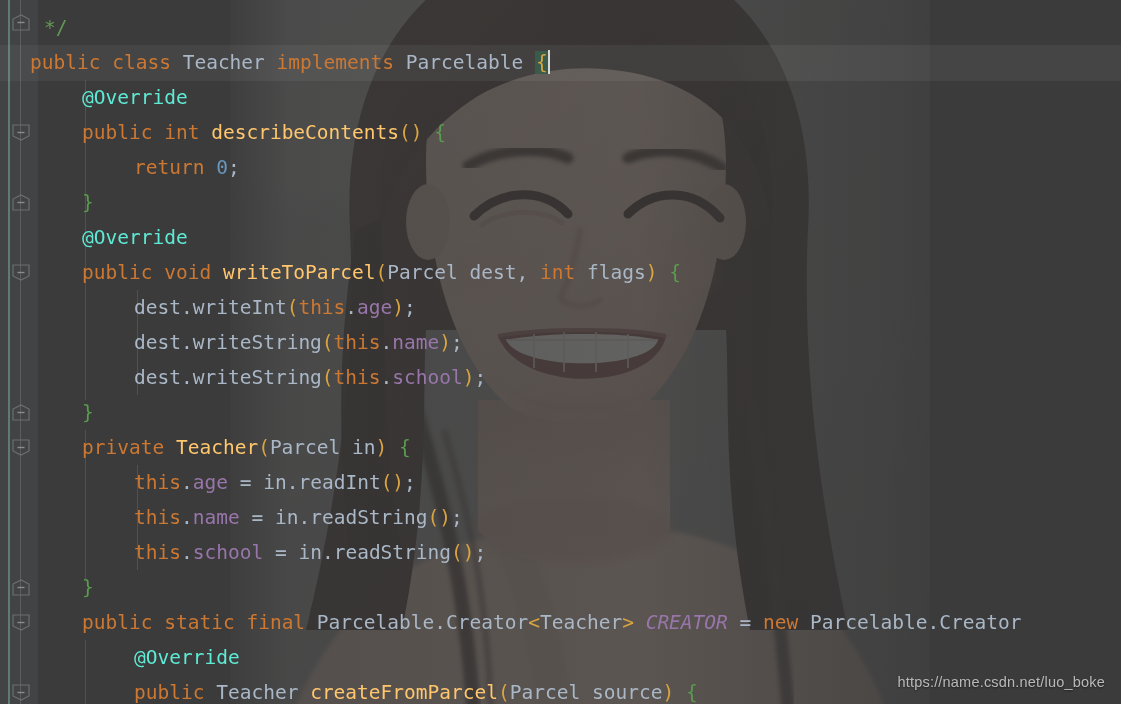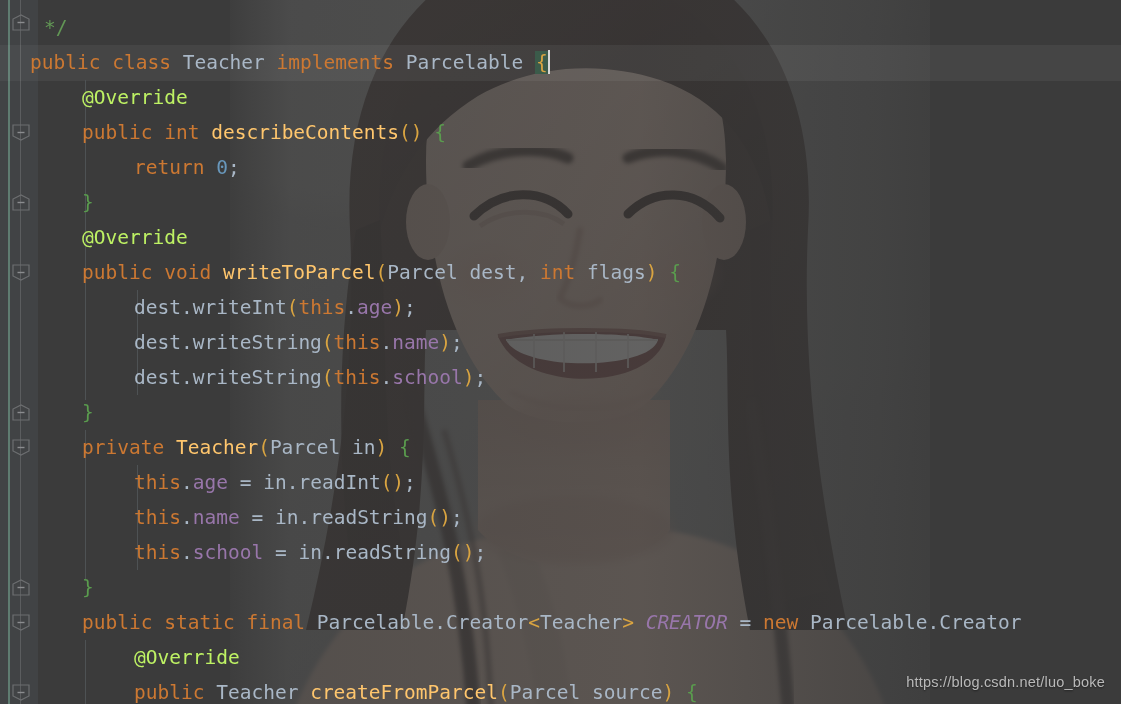--- a/index.html
+++ b/index.html
@@ -77,21 +77,21 @@
   .line{
     position:absolute;left:30px;height:35px;white-space:pre;
   }
 
   
   .kw   {color:#cc7832;}
   .ident{color:#a9b7c6;}
   .meth {color:#ffc66d;}
   .field{color:#9876aa;}
   .stat {color:#9876aa;font-style:italic;}
-  .anno {color:#bef264;text-align:center;}
+  .anno {color:#5eead4;text-align:center;}
   .num  {color:#6897bb;}
   .cmt  {color:#629755;}
   .brace{color:#5a9c4e;}
   .paren{color:#d9a441;}
   .angle{color:#d9a441;}
   .punc {color:#a9b7c6;}
   .op   {color:#a9b7c6;}
 
   
   .brace-hl{
@@ -278,14 +278,14 @@
           <svg width="18" height="17" viewBox="0 0 18 17">
             <path d="M1 1 L17 1 L17 12 L9 16 L1 12 Z" fill="none" stroke="#6d6f71" stroke-width="1.2"></path>
             <line x1="5.5" y1="8.5" x2="12.5" y2="8.5" stroke="#8a8c8e" stroke-width="1.4"></line>
           </svg>
         </div>
       </div>
   </div>
 
   <div id="code"><div class="line" style="top: 10px; left: 44px;"><span class="cmt">*/</span></div><div class="line" style="top: 45px; left: 30px;"><span class="kw">public</span><span class="punc"> </span><span class="kw">class</span><span class="punc"> </span><span class="ident">Teacher</span><span class="punc"> </span><span class="kw">implements</span><span class="punc"> </span><span class="ident">Parcelable</span><span class="punc"> </span><span class="brace-hl">{</span><span id="caret"></span></div><div class="line" style="top: 80px; left: 82px;"><span class="anno">@Override</span></div><div class="line" style="top: 115px; left: 82px;"><span class="kw">public</span><span class="punc"> </span><span class="kw">int</span><span class="punc"> </span><span class="meth">describeContents</span><span class="paren">()</span><span class="punc"> </span><span class="brace">{</span></div><div class="line" style="top: 150px; left: 134px;"><span class="kw">return</span><span class="punc"> </span><span class="num">0</span><span class="punc">;</span></div><div class="line" style="top: 185px; left: 82px;"><span class="brace">}</span></div><div class="line" style="top: 220px; left: 82px;"><span class="anno">@Override</span></div><div class="line" style="top: 255px; left: 82px;"><span class="kw">public</span><span class="punc"> </span><span class="kw">void</span><span class="punc"> </span><span class="meth">writeToParcel</span><span class="paren">(</span><span class="ident">Parcel</span><span class="punc"> </span><span class="ident">dest</span><span class="punc">, </span><span class="kw">int</span><span class="punc"> </span><span class="ident">flags</span><span class="paren">)</span><span class="punc"> </span><span class="brace">{</span></div><div class="line" style="top: 290px; left: 134px;"><span class="ident">dest</span><span class="punc">.</span><span class="ident">writeInt</span><span class="paren">(</span><span class="kw">this</span><span class="punc">.</span><span class="field">age</span><span class="paren">)</span><span class="punc">;</span></div><div class="line" style="top: 325px; left: 134px;"><span class="ident">dest</span><span class="punc">.</span><span class="ident">writeString</span><span class="paren">(</span><span class="kw">this</span><span class="punc">.</span><span class="field">name</span><span class="paren">)</span><span class="punc">;</span></div><div class="line" style="top: 360px; left: 134px;"><span class="ident">dest</span><span class="punc">.</span><span class="ident">writeString</span><span class="paren">(</span><span class="kw">this</span><span class="punc">.</span><span class="field">school</span><span class="paren">)</span><span class="punc">;</span></div><div class="line" style="top: 395px; left: 82px;"><span class="brace">}</span></div><div class="line" style="top: 430px; left: 82px;"><span class="kw">private</span><span class="punc"> </span><span class="meth">Teacher</span><span class="paren">(</span><span class="ident">Parcel</span><span class="punc"> </span><span class="ident">in</span><span class="paren">)</span><span class="punc"> </span><span class="brace">{</span></div><div class="line" style="top: 465px; left: 134px;"><span class="kw">this</span><span class="punc">.</span><span class="field">age</span><span class="punc"> </span><span class="op">=</span><span class="punc"> </span><span class="ident">in</span><span class="punc">.</span><span class="ident">readInt</span><span class="paren">()</span><span class="punc">;</span></div><div class="line" style="top: 500px; left: 134px;"><span class="kw">this</span><span class="punc">.</span><span class="field">name</span><span class="punc"> </span><span class="op">=</span><span class="punc"> </span><span class="ident">in</span><span class="punc">.</span><span class="ident">readString</span><span class="paren">()</span><span class="punc">;</span></div><div class="line" style="top: 535px; left: 134px;"><span class="kw">this</span><span class="punc">.</span><span class="field">school</span><span class="punc"> </span><span class="op">=</span><span class="punc"> </span><span class="ident">in</span><span class="punc">.</span><span class="ident">readString</span><span class="paren">()</span><span class="punc">;</span></div><div class="line" style="top: 570px; left: 82px;"><span class="brace">}</span></div><div class="line" style="top: 605px; left: 82px;"><span class="kw">public</span><span class="punc"> </span><span class="kw">static</span><span class="punc"> </span><span class="kw">final</span><span class="punc"> </span><span class="ident">Parcelable</span><span class="punc">.</span><span class="ident">Creator</span><span class="angle">&lt;</span><span class="ident">Teacher</span><span class="angle">&gt;</span><span class="punc"> </span><span class="stat">CREATOR</span><span class="punc"> </span><span class="op">=</span><span class="punc"> </span><span class="kw">new</span><span class="punc"> </span><span class="ident">Parcelable</span><span class="punc">.</span><span class="ident">Creator</span></div><div class="line" style="top: 640px; left: 134px;"><span class="anno">@Override</span></div><div class="line" style="top: 675px; left: 134px;"><span class="kw">public</span><span class="punc"> </span><span class="ident">Teacher</span><span class="punc"> </span><span class="meth">createFromParcel</span><span class="paren">(</span><span class="ident">Parcel</span><span class="punc"> </span><span class="ident">source</span><span class="paren">)</span><span class="punc"> </span><span class="brace">{</span></div></div>
 
-  <div id="watermark">https://blog.csdn.net/luo_boke</div>
+  <div id="watermark">https://name.csdn.net/luo_boke</div>
 </div>
 
 </body></html>

